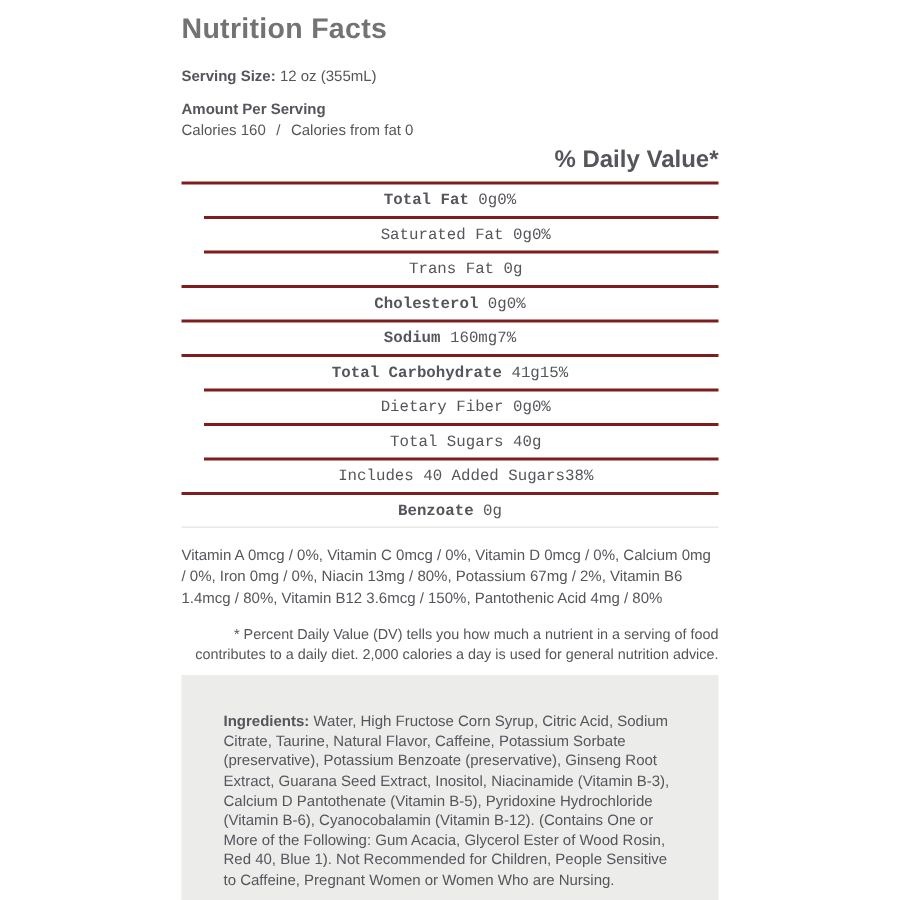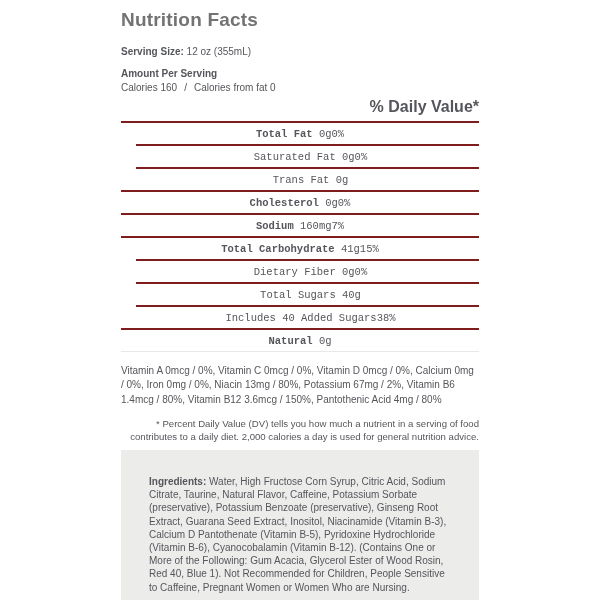--- a/index.html
+++ b/index.html
@@ -123,21 +123,21 @@
       </div>
       <div class="nrow indent">
         <div class="nlabel"><span>Total Sugars</span> <span>40g</span></div>
         <div class="ndv"></div>
       </div>
       <div class="nrow indent">
         <div class="nlabel"><span>Includes 40 Added Sugars</span></div>
         <div class="ndv">38%</div>
       </div>
       <div class="nrow">
-        <div class="nlabel"><span class="b">Natural</span> <span>0g</span></div>
+        <div class="nlabel"><span class="b">Benzoate</span> <span>0g</span></div>
         <div class="ndv"></div>
       </div>
     </div>
 
   <p class="vitamins">Vitamin A 0mcg / 0%, Vitamin C 0mcg / 0%, Vitamin D 0mcg / 0%, Calcium 0mg / 0%, Iron 0mg / 0%, Niacin 13mg / 80%, Potassium 67mg / 2%, Vitamin B6 1.4mcg / 80%, Vitamin B12 3.6mcg / 150%, Pantothenic Acid 4mg / 80%</p>
 
   <p class="footnote">* Percent Daily Value (DV) tells you how much a nutrient in a serving of food contributes to a daily diet. 2,000 calories a day is used for general nutrition advice.</p>
 
   <div class="ing-box" style="background: rgb(236, 236, 235);">
     <p class="ing">

